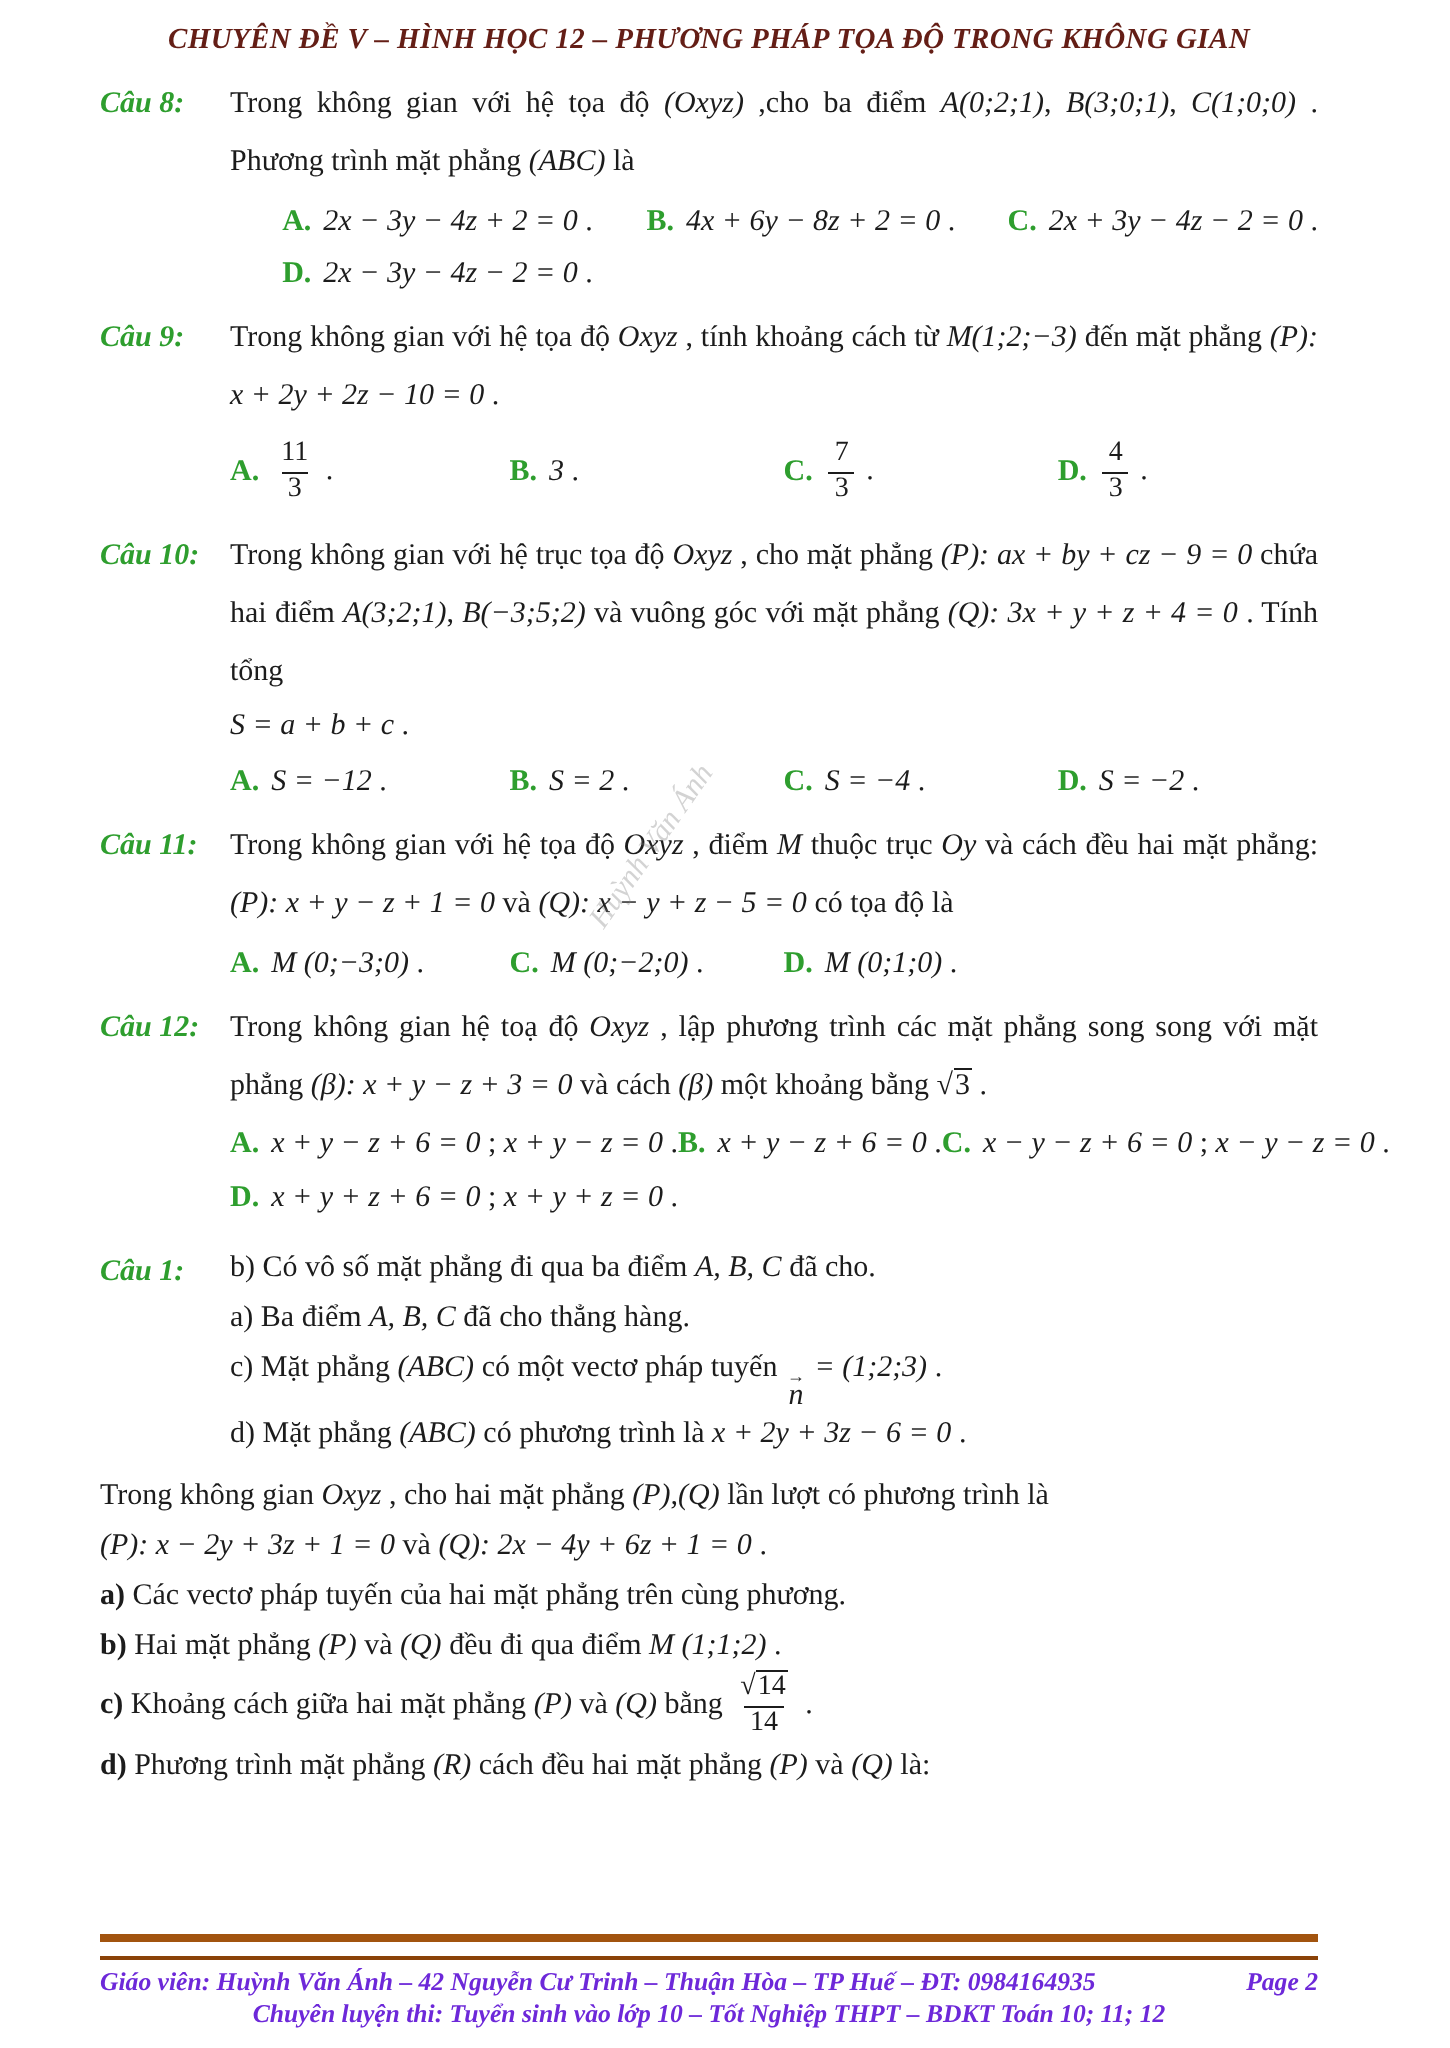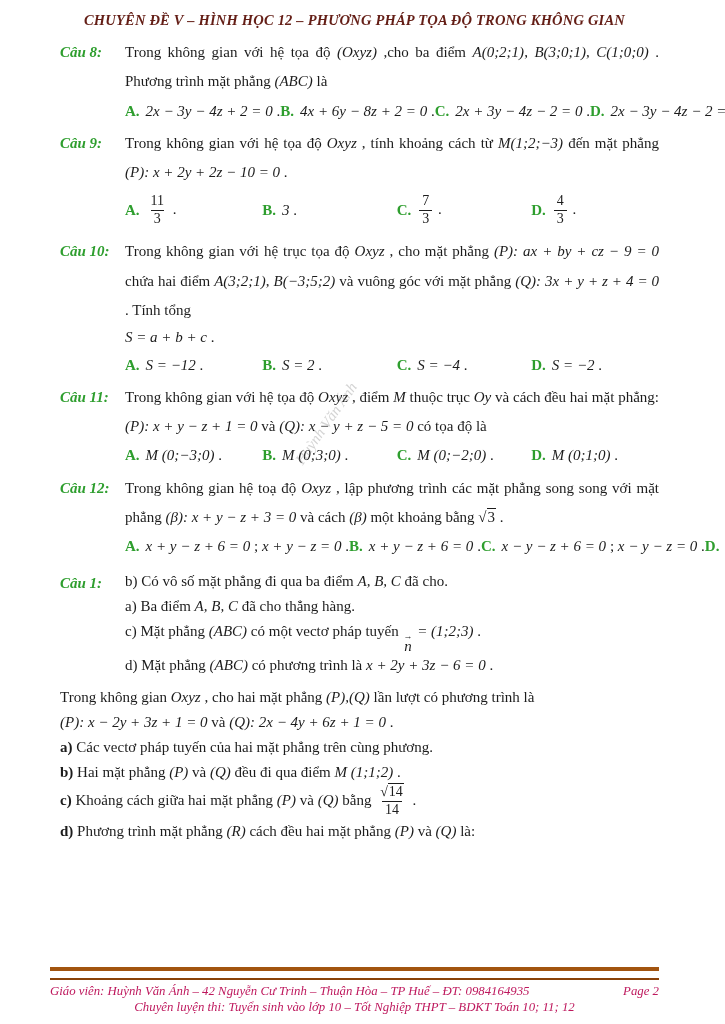--- a/index.html
+++ b/index.html
@@ -1,48 +1,48 @@
 <!DOCTYPE html>
 <html><head>
 <meta charset="utf-8">
 <style>
   html,body{margin:0;padding:0;background:#ffffff;}
   body{width:725px;height:1024px;overflow:hidden;font-family:"Liberation Serif","DejaVu Serif",serif;color:#1c1c1c;font-size:15px;}
   .page{position:relative;box-sizing:border-box;width:704px;height:1024px;padding:12px 45px 8px 50px;display:flex;flex-direction:column;}
   .header{text-align:center;font-weight:bold;font-style:italic;color:#641e16;font-size:14.5px;margin-bottom:9px;letter-spacing:.2px;}
   .watermark{position:absolute;left:292px;top:458px;transform:rotate(-55deg);transform-origin:left top;color:rgba(130,130,130,.35);font-style:italic;font-size:15px;pointer-events:none;white-space:nowrap;}
-  .q{display:flex;margin-bottom:2px;margin-left:10px;}
+  .q{display:flex;margin-bottom:2px;}
   .qlabel{flex:0 0 65px;color:#2e9e2e;font-weight:bold;font-style:italic;line-height:1.95;}
   .qbody{flex:1;min-width:0;}
   .qtext{text-align:justify;line-height:1.95;}
   .qline{line-height:1.7;}
   .math{font-style:italic;}
   .bseg{font-weight:bold;}
   .opts{display:grid;margin:1px 0 3px 0;}
-  .c2{grid-template-columns:1fr 1fr 1fr 1fr;}
+  .c2{grid-template-columns:1fr 1fr 1fr;text-align:right;}
   .c4{grid-template-columns:1.02fr 1fr 1fr .95fr;}
   .opt{line-height:1.75;white-space:nowrap;}
   .ol{color:#2e9e2e;font-weight:bold;margin-right:6px;}
   .fr{min-height:44px;align-items:center;}
   .fr .opt{display:flex;align-items:center;}
   .frac{display:inline-flex;flex-direction:column;align-items:center;vertical-align:middle;line-height:1.2;margin:0 2px;font-size:14px;}
   .fn,.fd{display:block;padding:0 3px;text-align:center;}
   .fd{border-top:1px solid #1c1c1c;}
   .sqrt{white-space:nowrap;font-style:normal;}
   .rsign{font-style:normal;}
   .rcand{border-top:1px solid #1c1c1c;padding:0 1px;}
   .vec{display:inline-flex;flex-direction:column;align-items:center;vertical-align:-3px;line-height:1;margin:0 1px;}
   .vec .arr{font-size:9px;line-height:7px;}
   .vec .vch{font-style:italic;line-height:13px;}
   .p2head{margin:5px 0 4px 0;margin-left:65px;text-indent:-65px;text-align:justify;line-height:1.66;}
   .stmt{line-height:1.66;}
   .q.part2{margin-top:5px;}
   .footer{margin-top:auto;}
   .frule{height:7px;border-top:4px solid #a2540f;border-bottom:2px solid #8a4208;margin-bottom:3px;}
-  .fline{font-weight:normal;font-style:italic;font-size:12.8px;line-height:1.3;color:#be185d;}
+  .fline{font-weight:bold;font-style:italic;font-size:12.8px;line-height:1.3;color:#6d28d9;}
   .fline1{display:flex;justify-content:space-between;align-items:baseline;}
   .fcenter{text-align:center;}
 </style>
 </head>
 <body>
 
 <div class="page">
 
   <div class="header">CHUYÊN ĐỀ V – HÌNH HỌC 12 – PHƯƠNG PHÁP TỌA ĐỘ TRONG KHÔNG GIAN</div>
   <div class="watermark">Huỳnh Văn Ánh</div>
@@ -107,21 +107,20 @@
       </div>
     </div>
   </div>
 
   <div class="q">
     <div class="qlabel">Câu 11:</div>
     <div class="qbody">
       <div class="qtext"><span>Trong không gian với hệ tọa độ </span><span class="math">Oxyz</span><span> , điểm </span><span class="math">M</span><span> thuộc trục </span><span class="math">Oy</span><span> và cách đều hai mặt phẳng: </span><span class="math">(P): x + y − z + 1 = 0</span><span> và </span><span class="math">(Q): x − y + z − 5 = 0</span><span> có tọa độ là</span></div>
       <div class="opts c4">
         <div class="opt"><span class="ol">A.</span><span class="ov"><span class="math">M (0;−3;0)</span><span> .</span></span></div>
-        <div class="opt"><span class="ol">B.</span><span class="ov"><span class="math">M (0;3;0)</span><span> .</span></span></div>
         <div class="opt"><span class="ol">C.</span><span class="ov"><span class="math">M (0;−2;0)</span><span> .</span></span></div>
         <div class="opt"><span class="ol">D.</span><span class="ov"><span class="math">M (0;1;0)</span><span> .</span></span></div>
       </div>
     </div>
   </div>
 
   <div class="q">
     <div class="qlabel">Câu 12:</div>
     <div class="qbody">
       <div class="qtext"><span>Trong không gian hệ toạ độ </span><span class="math">Oxyz</span><span> , lập phương trình các mặt phẳng song song với mặt phẳng </span><span class="math">(β): x + y − z + 3 = 0</span><span> và cách </span><span class="math">(β)</span><span> một khoảng bằng </span><span class="sqrt"><span class="rsign">√</span><span class="rcand">3</span></span><span> .</span></div>

